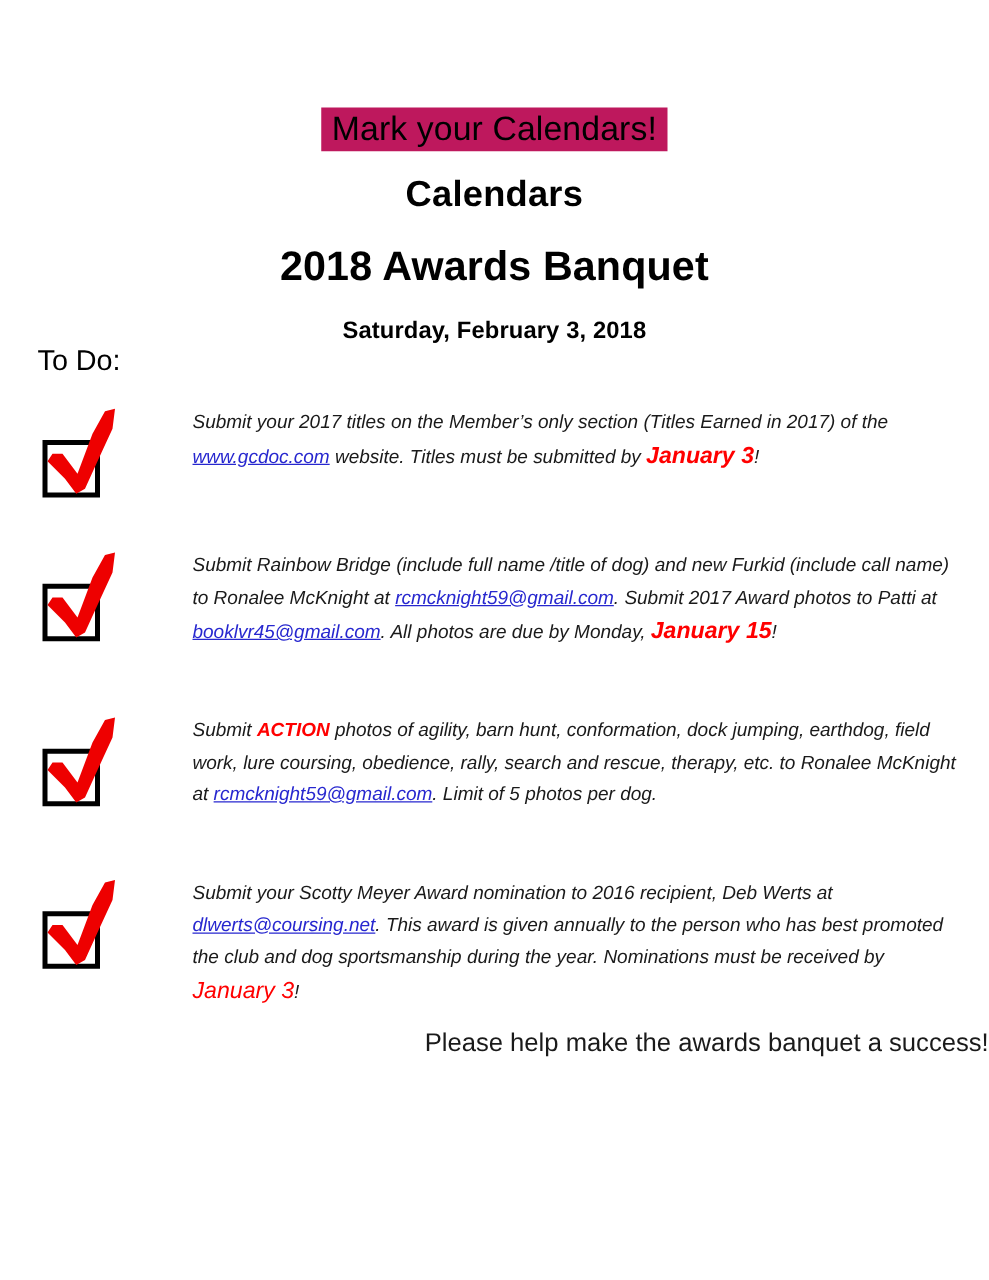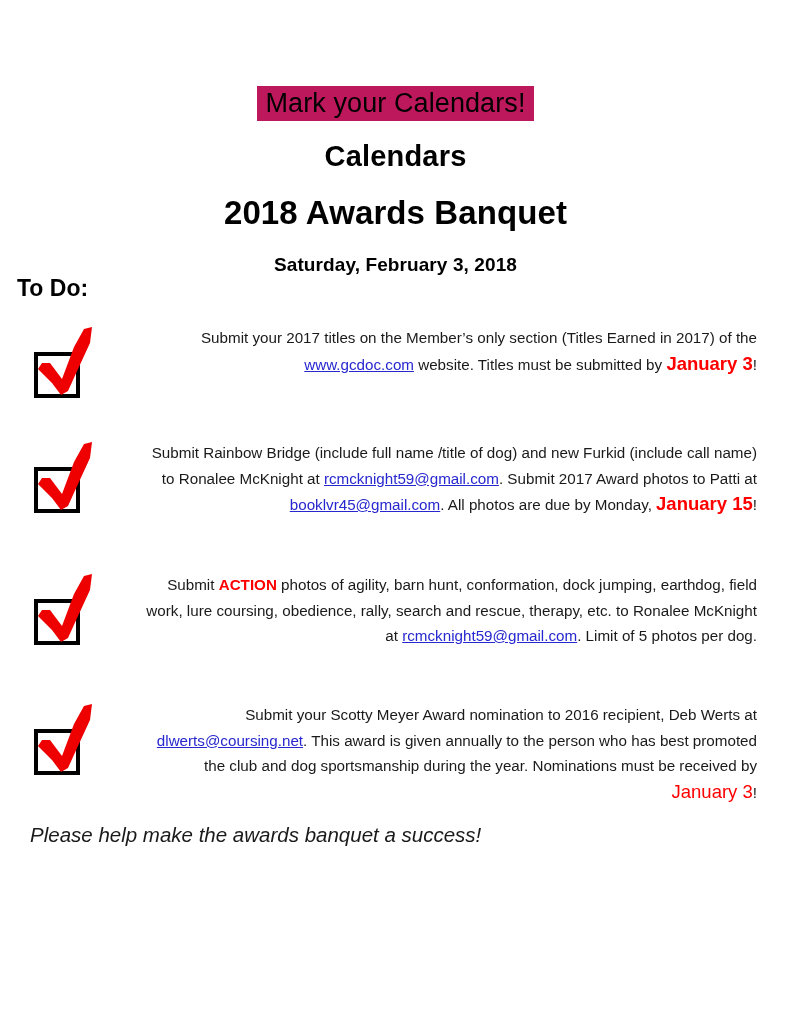--- a/index.html
+++ b/index.html
@@ -61,24 +61,24 @@
     margin: 24px 0 0 0;
     font-size: 19px;
     font-weight: bold;
     letter-spacing: 0.1px;
     line-height: 1.1;
   }
 
   
   .todo-label {
     position: absolute;
-    left: 17px;
+    left: 30px;
     top: 277px;
     font-size: 23px;
-    font-weight: 700;
+    font-weight: 400;
     line-height: 1;
     text-align: right;
   }
 
   
   .checklist {
     position: absolute;
     left: 0;
     top: 0;
     width: 791px;
@@ -109,27 +109,28 @@
     position: absolute;
     left: 0px;
     top: 0px;
     width: 72px;
     height: 80px;
     pointer-events: none;
   }
 
   .item-text {
     position: absolute;
-    left: 137px;
+    left: 154px;
     top: 0;
     width: 620px;
     font-size: 15.2px;
     line-height: 25.5px;
     color: #1a1a1a;
-    text-align: right;
+    text-align: left;
+    font-style: italic;
   }
 
   a.doc-link, .doc-link {
     color: #2727cf;
     text-decoration: underline;
   }
   .red-bold {
     color: #ff0000;
     font-weight: bold;
   }
@@ -143,25 +144,24 @@
     font-weight: 400;
     font-size: 18.5px;
   }
 
   
   .closing {
     position: absolute;
     left: 0;
     top: 823px;
     width: 791px;
-    text-align: left;
+    text-align: right;
     font-size: 20.5px;
     line-height: 1.2;
     color: #1a1a1a;
-    font-style: italic;
   }
   .closing-inner {
     display: inline-block;
     padding-left: 30px;
   }
 </style>
 </head>
 <body>
 
 <div class="page">

